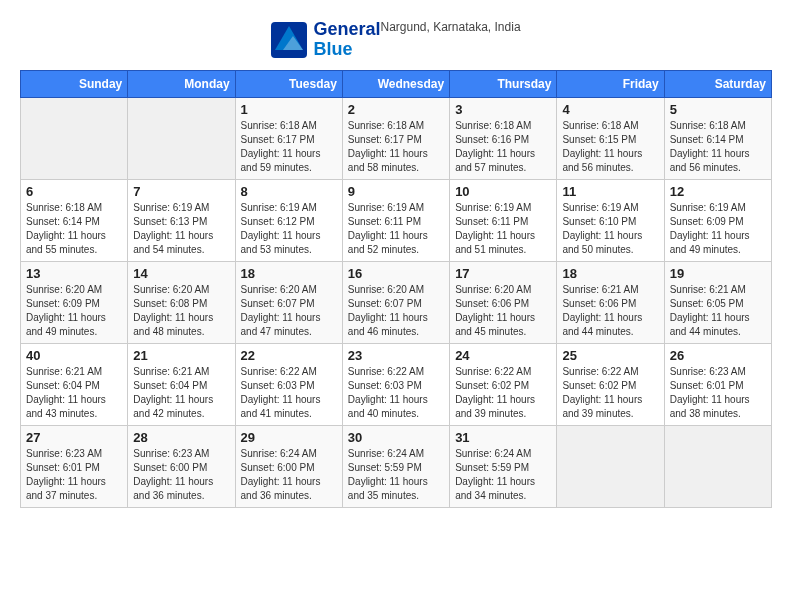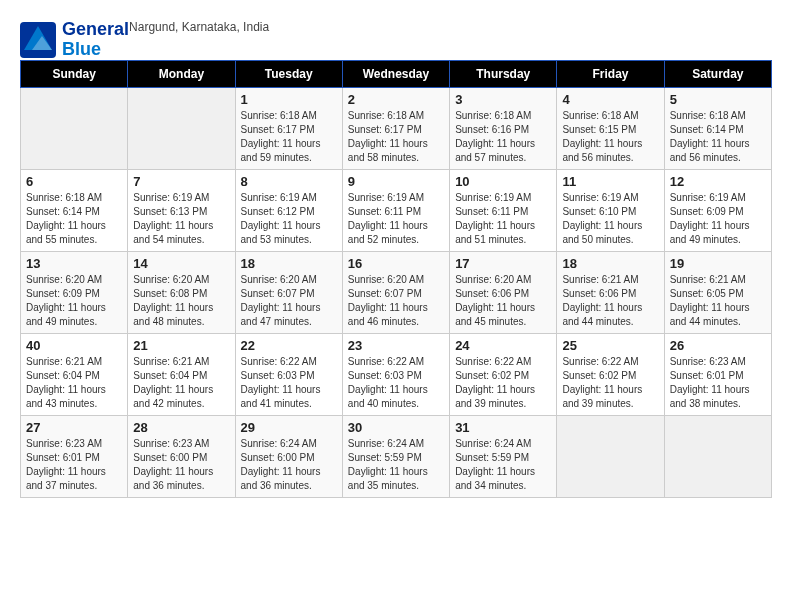--- a/index.html
+++ b/index.html
@@ -5,22 +5,23 @@
     * { box-sizing: border-box; margin: 0; padding: 0; }
     body {
       font-family: Arial, sans-serif;
       background: #fff;
       width: 792px;
       min-height: 612px;
       padding: 20px;
     }
     .header {
       display: flex;
-      justify-content: flex-start;
+      justify-content: center;
       align-items: flex-start;
+      margin-bottom: 10px;
     }
     .logo {
       display: flex;
       align-items: center;
     }
     .logo-text {
       font-size: 18px;
       font-weight: bold;
       color: #003399;
       line-height: 1.1;
@@ -45,23 +46,23 @@
     .location {
       font-size: 12px;
       color: #444;
     }
     table {
       width: 100%;
       border-collapse: collapse;
       font-size: 10px;
     }
     thead tr th {
-      background-color: #000000;
+      background-color: #3b82f6;
       color: #fff;
-      text-align: center;
+      text-align: right;
       padding: 6px 5px;
       font-size: 12px;
       font-weight: bold;
       border: 1px solid #2255bb;
     }
     tbody tr td {
       border: 1px solid #ccc;
       vertical-align: top;
       padding: 4px 5px;
       min-height: 80px;

